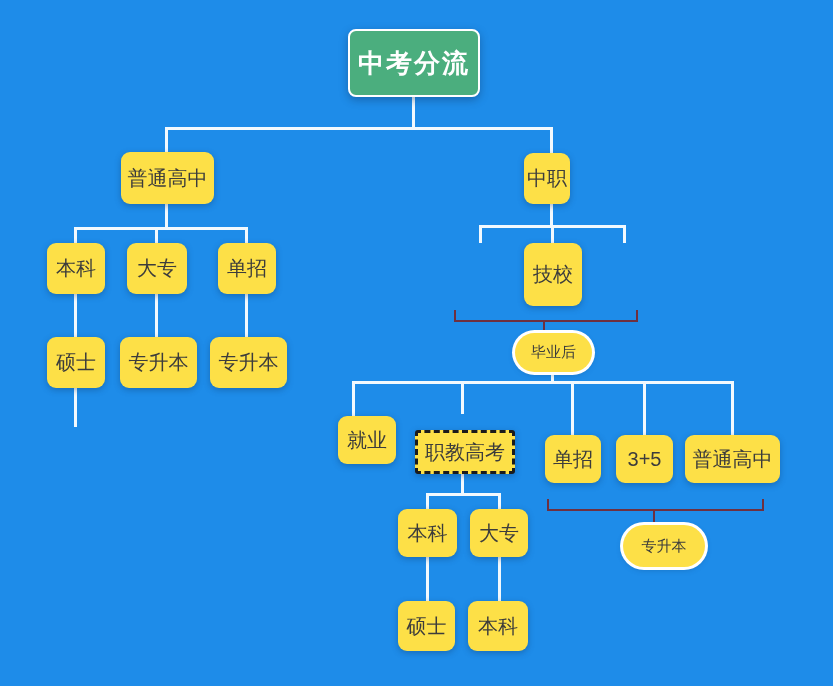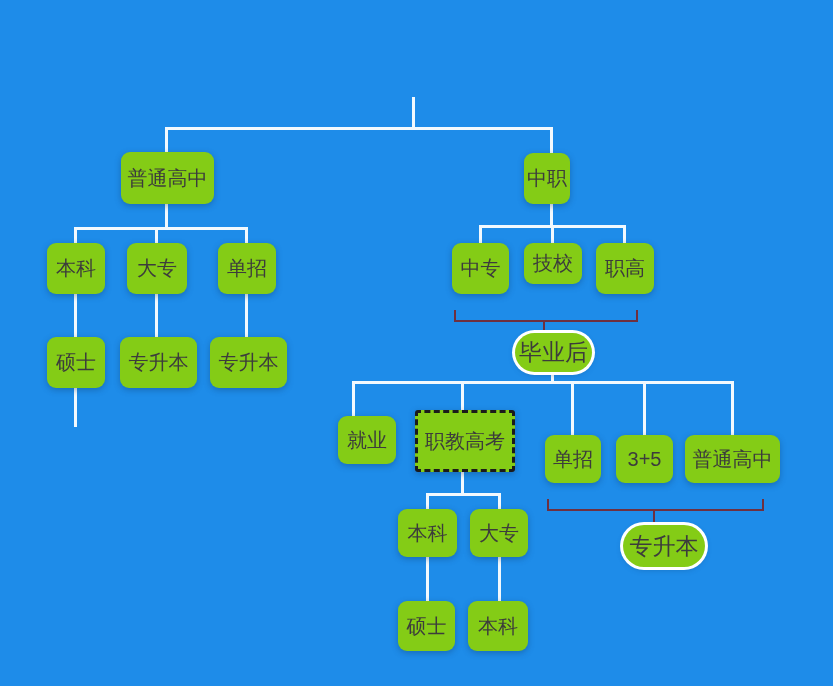--- a/index.html
+++ b/index.html
@@ -18,40 +18,40 @@
   .bracket {
     position:absolute;
     border:2px solid #6e3040;
     border-top:none;
     height:10px;
   }
   .btick { position:absolute; width:2px; background:#6e3040; }
   
   .node {
     position:absolute;
-    background:#84cc16;
+    background:#fde047;
     border-radius:9px;
     display:flex; align-items:center; justify-content:center;
     font-size:20px; color:#3c3c3c;
     box-shadow:0 2px 6px rgba(15,50,95,.35);
     box-sizing:border-box;
     white-space:nowrap;
     cursor:default;
   }
   .node.root {
     background:#4bae7e;
     color:#ffffff;
     border:2px solid #ffffff;
     border-radius:8px;
     font-size:26px; font-weight:600; letter-spacing:2px;
     box-shadow:0 3px 8px rgba(15,50,95,.4);
   }
   .node.pill {
     border-radius:22px;
-    font-size:23px;
+    font-size:15px;
     box-shadow:0 0 0 3px #ffffff, 0 2px 6px rgba(15,50,95,.35);
   }
   .node.dashed {
     border:3px dashed #1b1b1b;
     border-radius:3px;
   }
 </style>
 </head>
 <body>
 
@@ -92,41 +92,40 @@
   <div class="vline" style="left:461px;top:467px;height:27px"></div>
   <div class="hline" style="left:426px;top:493px;width:75px"></div>
   <div class="vline" style="left:426px;top:495px;height:14px"></div>
   <div class="vline" style="left:498px;top:495px;height:14px"></div>
   <div class="vline" style="left:426px;top:557px;height:44px"></div>
   <div class="vline" style="left:498px;top:557px;height:44px"></div>
 
   <div class="bracket" style="left:547px;top:499px;width:213px"></div>
   <div class="btick" style="left:653px;top:511px;height:14px"></div>
 
+  <div class="node root" style="left:348px;top:29px;width:132px;height:68px">中考分流</div>
 
   <div class="node" style="left:121px;top:152px;width:93px;height:52px">普通高中</div>
   <div class="node" style="left:524px;top:153px;width:46px;height:51px">中职</div>
 
   <div class="node" style="left:47px;top:243px;width:58px;height:51px">本科</div>
   <div class="node" style="left:127px;top:243px;width:60px;height:51px">大专</div>
   <div class="node" style="left:218px;top:243px;width:58px;height:51px">单招</div>
 
   <div class="node" style="left:47px;top:337px;width:58px;height:51px">硕士</div>
   <div class="node" style="left:120px;top:337px;width:77px;height:51px">专升本</div>
   <div class="node" style="left:210px;top:337px;width:77px;height:51px">专升本</div>
 
 
-  <div class="node" style="left:452px;top:243px;width:57px;height:51px">中专</div>
-  <div class="node" style="left:524px;top:243px;width:58px;height:41px">技校</div>
-  <div class="node" style="left:596px;top:243px;width:58px;height:51px">职高</div>
+  <div class="node" style="left:524px;top:243px;width:58px;height:63px">技校</div>
 
   <div class="node pill" style="left:515px;top:333px;width:77px;height:39px">毕业后</div>
 
   <div class="node" style="left:338px;top:416px;width:58px;height:48px">就业</div>
-  <div class="node dashed" style="left:415px;top:410px;width:100px;height:62px">职教高考</div>
+  <div class="node dashed" style="left:415px;top:430px;width:100px;height:44px">职教高考</div>
   <div class="node" style="left:545px;top:435px;width:56px;height:48px">单招</div>
   <div class="node" style="left:616px;top:435px;width:57px;height:48px">3+5</div>
   <div class="node" style="left:685px;top:435px;width:95px;height:48px">普通高中</div>
 
   <div class="node" style="left:398px;top:509px;width:59px;height:48px">本科</div>
   <div class="node" style="left:470px;top:509px;width:58px;height:48px">大专</div>
 
   <div class="node" style="left:398px;top:601px;width:57px;height:50px">硕士</div>
   <div class="node" style="left:468px;top:601px;width:60px;height:50px">本科</div>
 

